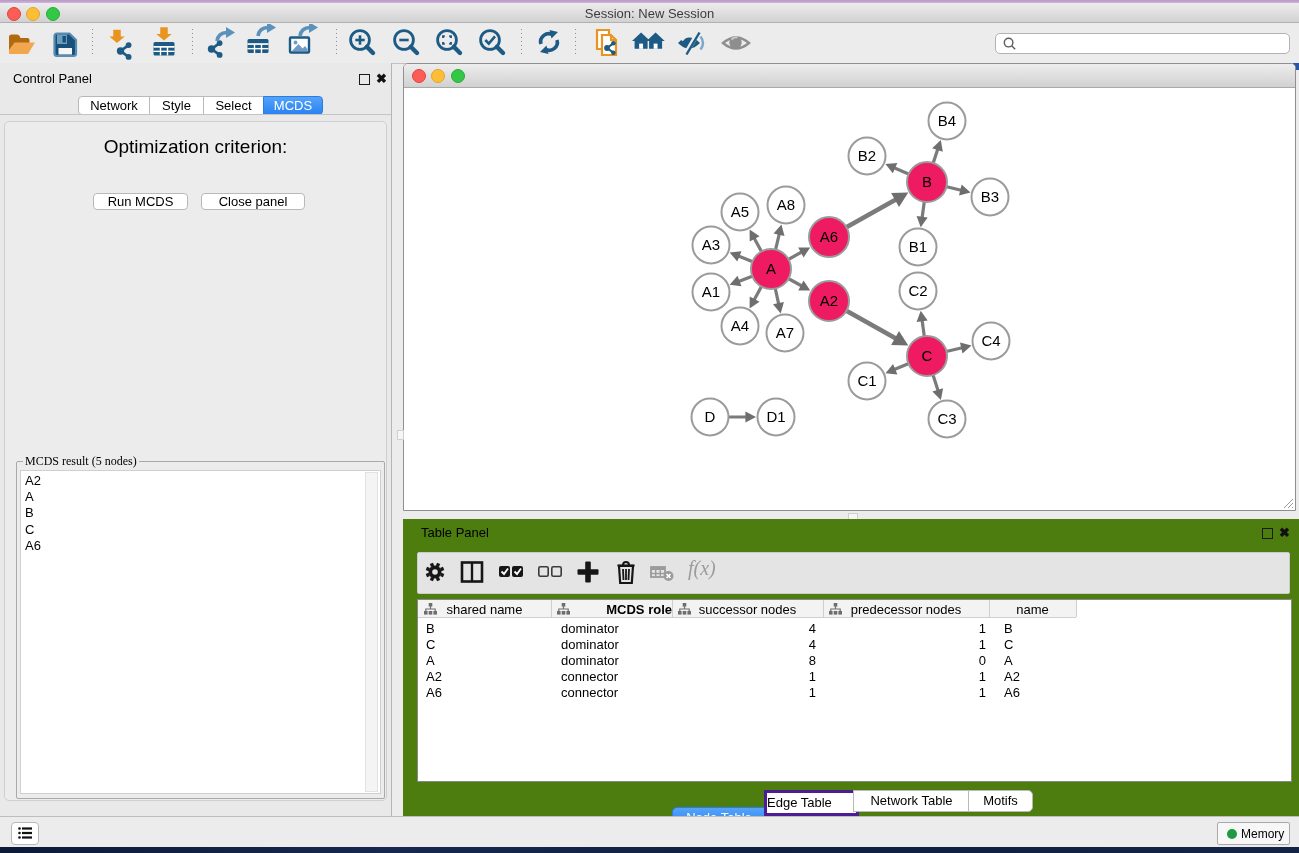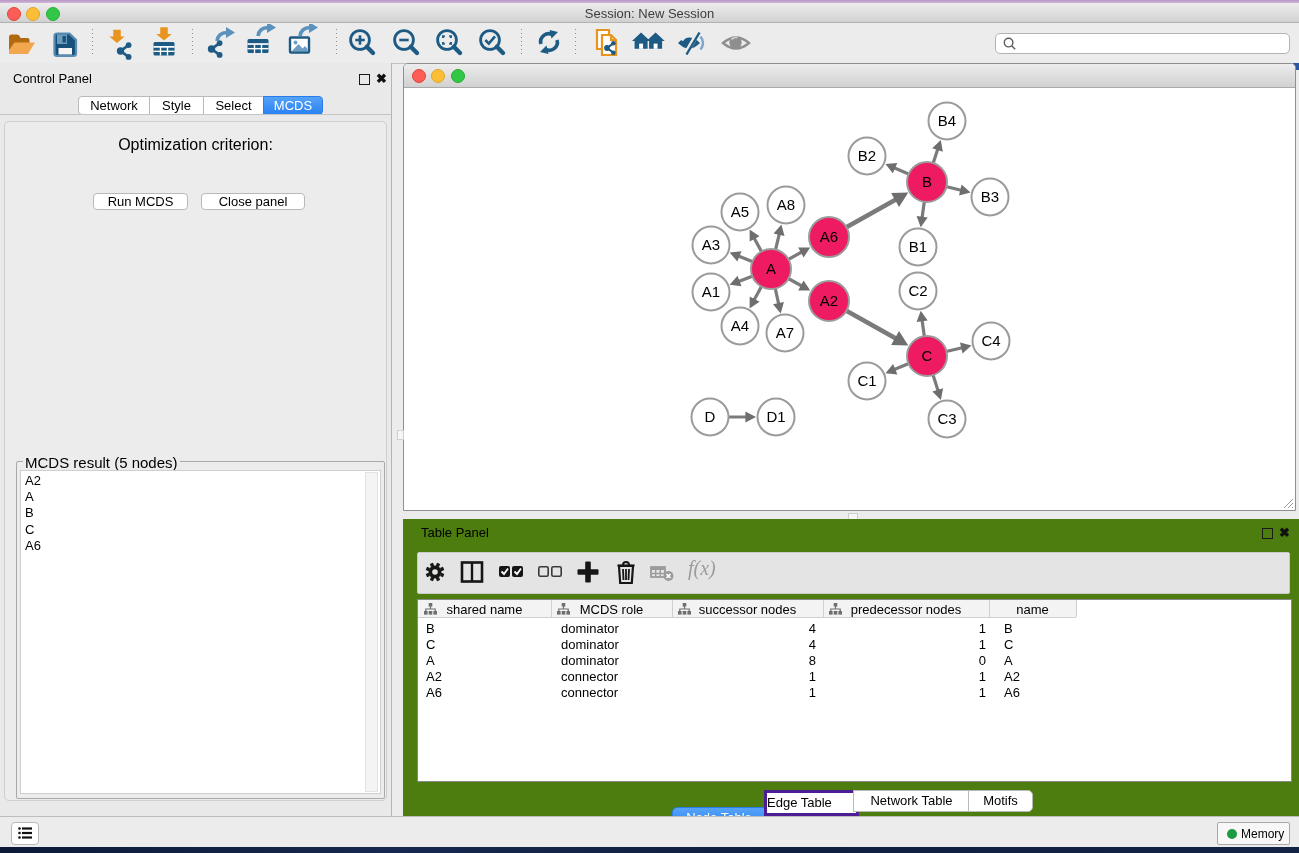--- a/index.html
+++ b/index.html
@@ -154,28 +154,28 @@
   <div class="abs" style="left:359px;top:11px;width:9px;height:9px;border:1.5px solid #1a1a1a;"></div>
   <div class="abs" style="left:376px;top:8px;font-size:13px;font-weight:bold;color:#111;">✖</div>
 
   <div class="tab" style="left:78px;width:70px;border-radius:4px 0 0 4px;">Network</div>
   <div class="tab" style="left:149px;width:53px;">Style</div>
   <div class="tab" style="left:203px;width:59px;">Select</div>
   <div class="tab bluetab" style="left:263px;width:58px;border-radius:0 4px 4px 0;">MCDS</div>
   <div class="abs" style="left:0;top:51px;width:391px;height:0;border-top:1px solid #c4c4c4;"></div>
 
   <div class="abs" style="left:4px;top:58px;width:381px;height:678px;background:#ececec;border:1px solid #cfcfcf;border-radius:5px;"></div>
-  <div class="abs" style="left:0;top:73px;width:391px;text-align:center;font-size:16px;color:#000;">Optimization criterion:</div>
+  <div class="abs" style="left:0;top:73px;width:391px;text-align:center;font-size:19px;color:#000;">Optimization criterion:</div>
 
 
   <div class="btn" style="left:93px;top:130px;width:93px;height:15px;line-height:15px;">Run MCDS</div>
   <div class="btn" style="left:201px;top:130px;width:102px;height:15px;line-height:15px;">Close panel</div>
 
   <div class="abs" style="left:16px;top:398px;width:367px;height:336px;border:1px solid #a9a9a9;border-radius:2px;">
-    <div style="position:absolute;left:6px;top:-8px;background:#ececec;padding:0 2px;font-size:15px;color:#000;">MCDS result (5 nodes)</div>
+    <div style="position:absolute;left:6px;top:-8px;background:#ececec;padding:0 2px;font-size:12px;color:#000;font-family:Liberation Serif, serif;">MCDS result (5 nodes)</div>
     <div style="position:absolute;left:3px;top:8px;width:359px;height:322px;background:#fff;border:1px solid #cfcfcf;">
       <div style="position:absolute;left:4px;top:2px;font-size:13px;line-height:16.2px;color:#000;">A2<br>A<br>B<br>C<br>A6</div>
       <div style="position:absolute;right:2px;top:1px;width:11px;height:318px;background:#f4f4f4;border:1px solid #e2e2e2;"></div>
     </div>
   </div>
 </div>
 
 <div class="abs" style="left:1293px;top:63px;width:6px;height:7px;background:#2a55a5;"></div>
 
 <div class="abs" style="left:403px;top:63px;width:893px;height:448px;border:1px solid #8f8f8f;border-radius:5px 5px 0 0;background:#fff;box-sizing:border-box;">
@@ -348,21 +348,21 @@
         <rect x="9.4" y="8" width="3.6" height="3.6" fill="#6e6e6e"></rect>
       </svg>
 <div style="position:absolute;left:0px;top:2px;width:133px;text-align:center;font-size:13px;color:#000;">shared name</div>
 <svg style="position:absolute;left:139px;top:3px" width="13" height="12" viewBox="0 0 13 12">
         <rect x="4.7" y="0" width="3.6" height="3.6" fill="#6e6e6e"></rect>
         <path d="M6.5 3.6 L6.5 6 M1.8 8 L1.8 6 L11.2 6 L11.2 8" fill="none" stroke="#6e6e6e" stroke-width="1.2"></path>
         <rect x="0" y="8" width="3.6" height="3.6" fill="#6e6e6e"></rect>
         <rect x="4.7" y="8" width="3.6" height="3.6" fill="#6e6e6e"></rect>
         <rect x="9.4" y="8" width="3.6" height="3.6" fill="#6e6e6e"></rect>
       </svg>
-<div style="position:absolute;left:133px;top:2px;width:121px;text-align:center;font-size:13px;color:#000;">MCDS role</div>
+<div style="position:absolute;left:133px;top:2px;width:121px;text-align:right;font-size:13px;color:#000;font-weight:bold;">MCDS role</div>
 <svg style="position:absolute;left:260px;top:3px" width="13" height="12" viewBox="0 0 13 12">
         <rect x="4.7" y="0" width="3.6" height="3.6" fill="#6e6e6e"></rect>
         <path d="M6.5 3.6 L6.5 6 M1.8 8 L1.8 6 L11.2 6 L11.2 8" fill="none" stroke="#6e6e6e" stroke-width="1.2"></path>
         <rect x="0" y="8" width="3.6" height="3.6" fill="#6e6e6e"></rect>
         <rect x="4.7" y="8" width="3.6" height="3.6" fill="#6e6e6e"></rect>
         <rect x="9.4" y="8" width="3.6" height="3.6" fill="#6e6e6e"></rect>
       </svg>
 <div style="position:absolute;left:254px;top:2px;width:151px;text-align:center;font-size:13px;color:#000;">successor nodes</div>
 <svg style="position:absolute;left:411px;top:3px" width="13" height="12" viewBox="0 0 13 12">
         <rect x="4.7" y="0" width="3.6" height="3.6" fill="#6e6e6e"></rect>

